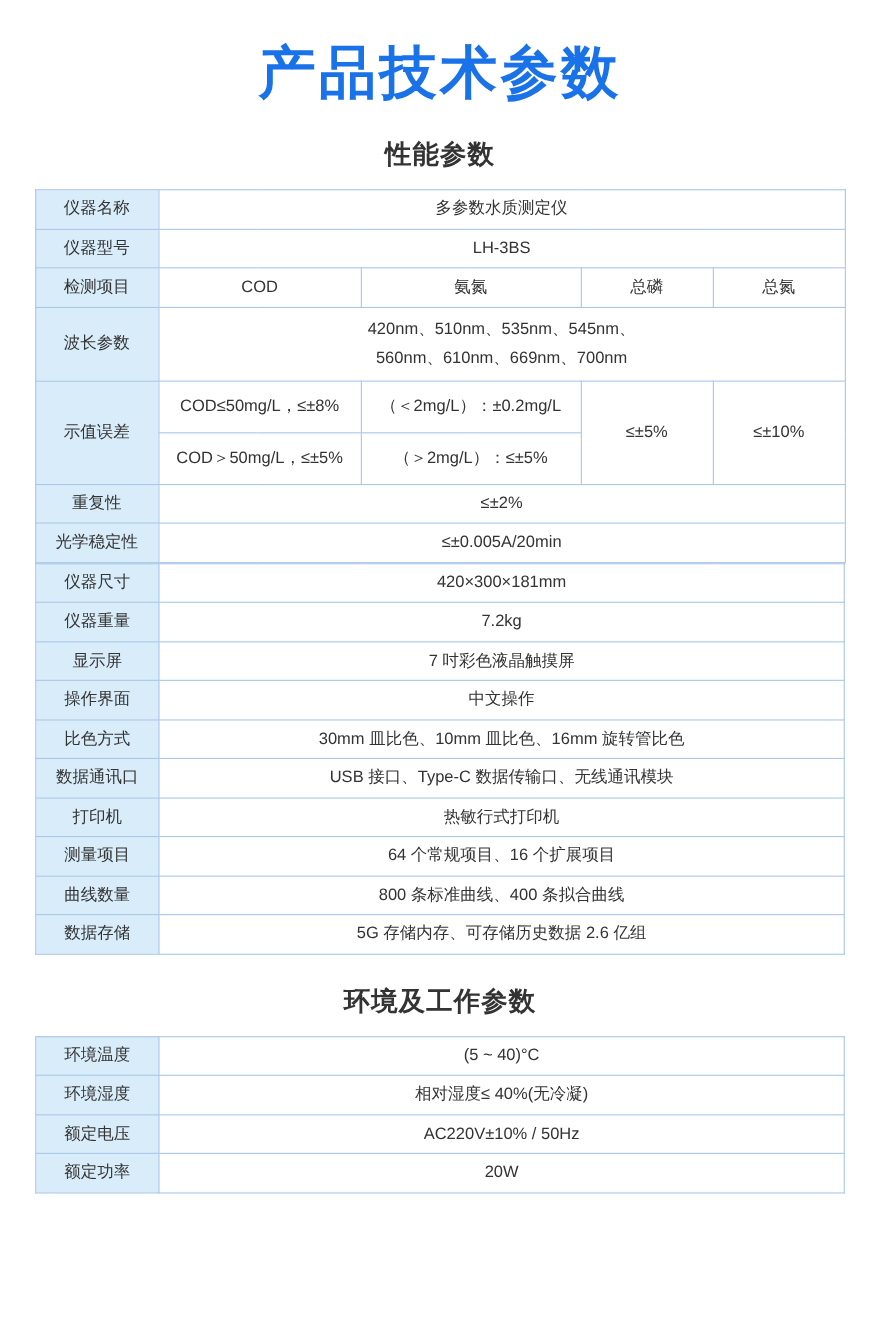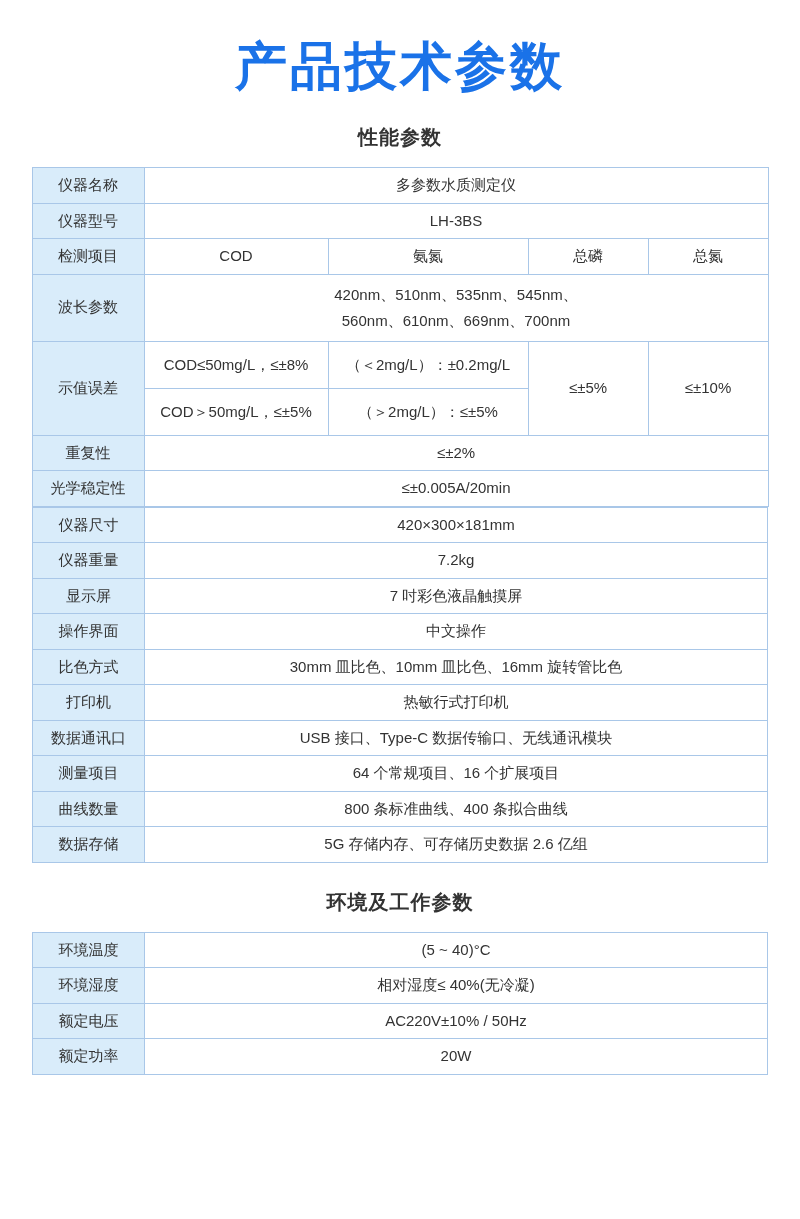--- a/index.html
+++ b/index.html
@@ -26,21 +26,21 @@
     color: #1a72e8;
     font-size: 52px;
     font-weight: bold;
     letter-spacing: 3px;
     padding-top: 32px;
     padding-bottom: 14px;
   }
   .section-title {
     text-align: center;
     color: #333333;
-    font-size: 20px;
+    font-size: 24px;
     font-weight: bold;
     letter-spacing: 1px;
     margin-top: 8px;
     margin-bottom: 16px;
   }
   table.spec {
     border-collapse: collapse;
     width: 736px;
     margin: 0 auto;
     table-layout: fixed;
@@ -173,26 +173,26 @@
       </tr>
       <tr>
         <td class="label">操作界面</td>
         <td class="value">中文操作</td>
       </tr>
       <tr>
         <td class="label">比色方式</td>
         <td class="value">30mm 皿比色、10mm 皿比色、16mm 旋转管比色</td>
       </tr>
       <tr>
+        <td class="label">数据通讯口</td>
+        <td class="value">USB 接口、Type-C 数据传输口、无线通讯模块</td>
+      </tr>
+      <tr>
         <td class="label">打印机</td>
         <td class="value">热敏行式打印机</td>
-      </tr>
-      <tr>
-        <td class="label">数据通讯口</td>
-        <td class="value">USB 接口、Type-C 数据传输口、无线通讯模块</td>
       </tr>
       <tr>
         <td class="label">测量项目</td>
         <td class="value">64 个常规项目、16 个扩展项目</td>
       </tr>
       <tr>
         <td class="label">曲线数量</td>
         <td class="value">800 条标准曲线、400 条拟合曲线</td>
       </tr>
       <tr>

